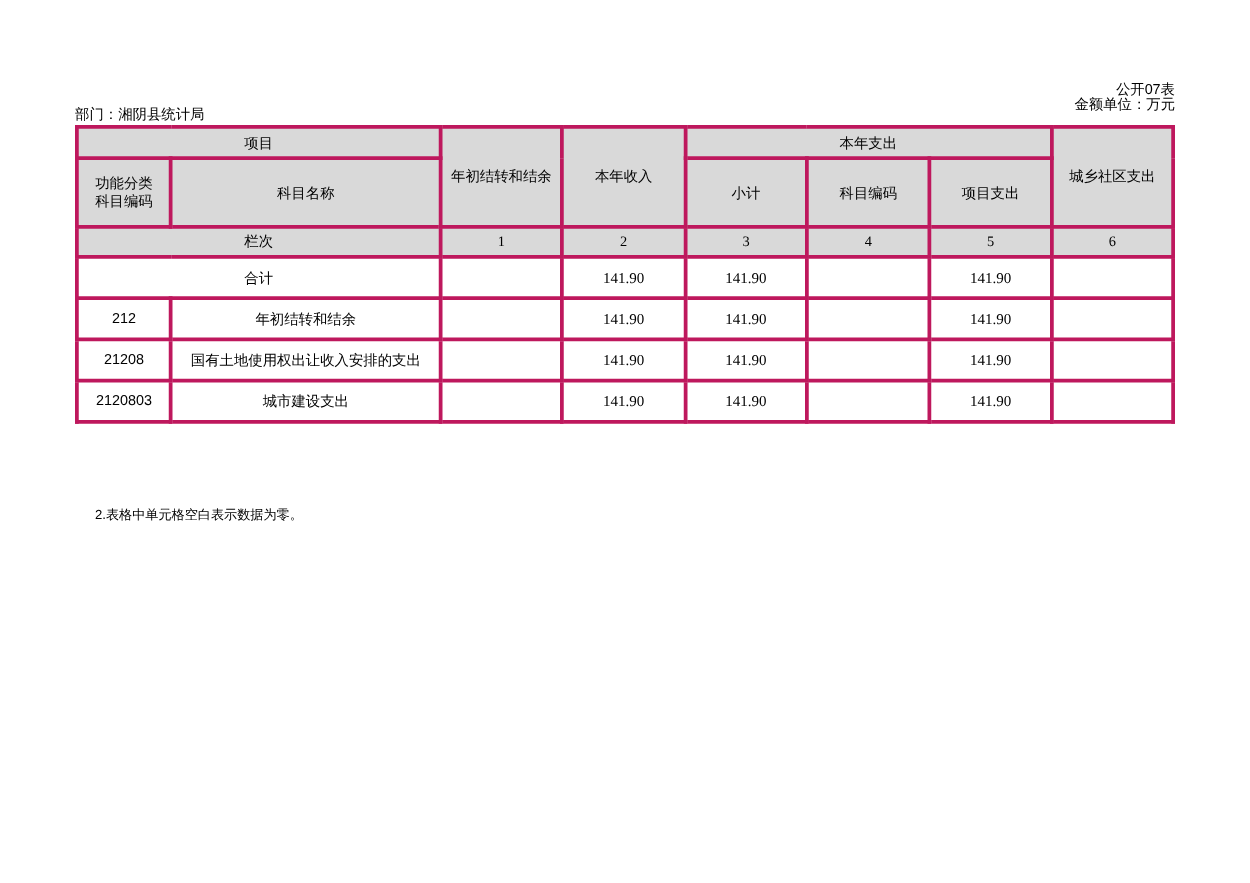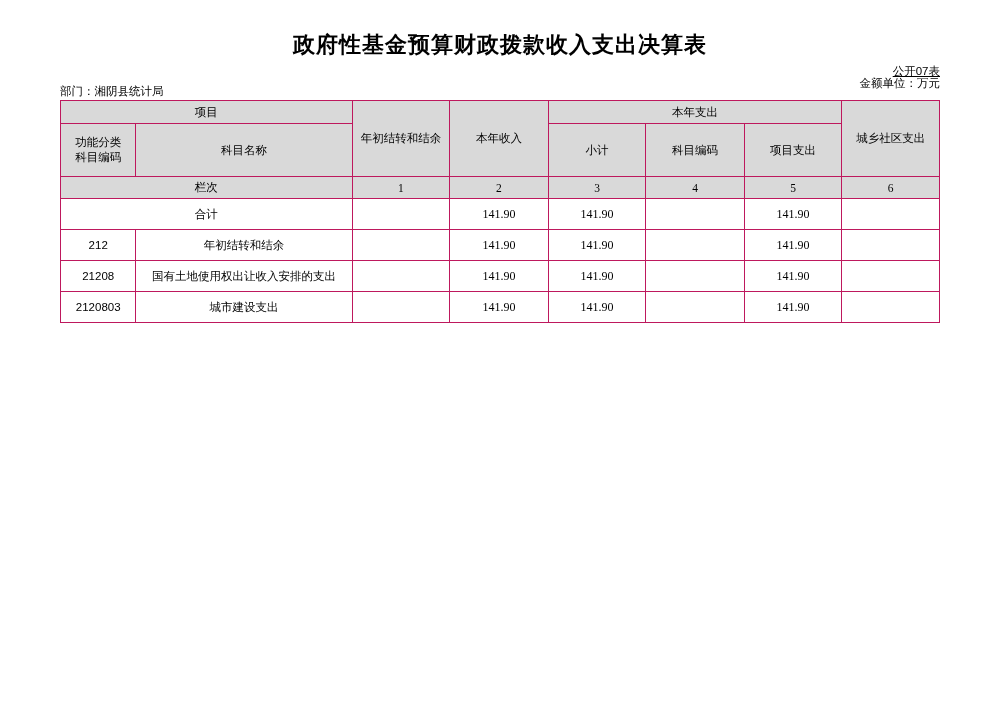--- a/index.html
+++ b/index.html
@@ -30,21 +30,20 @@
     font-weight: bold;
     font-family: "Liberation Sans", "DejaVu Sans", sans-serif;
     letter-spacing: 1px;
   }
   .form-no {
     position: absolute;
     top: 64px;
     right: 60px;
     font-size: 11.5px;
     font-family: "Liberation Sans", "DejaVu Sans", sans-serif;
-    text-decoration: underline;
   }
   .dept-line {
     position: absolute;
     top: 84px;
     left: 60px;
     font-size: 11.5px;
     font-family: "Liberation Sans", "DejaVu Sans", sans-serif;
   }
   .unit-line {
     position: absolute;
@@ -57,21 +56,21 @@
     position: absolute;
     top: 100px;
     left: 60px;
     width: 880px;
     border-collapse: collapse;
     table-layout: fixed;
     font-size: 11.5px;
     font-family: "Liberation Sans", "DejaVu Sans", sans-serif;
   }
   table.budget td, table.budget th {
-    border: 1px solid #be185d;
+    border: 3px solid #be185d;
     padding: 0;
     text-align: center;
     vertical-align: middle;
     font-weight: normal;
   }
   .hdr {
     background: #d9d9d9;
   }
   .h-row1 td { height: 22px; }
   .h-row2 td { height: 52px; }
@@ -108,21 +107,20 @@
   }
   .colnum {
     font-family: "Liberation Serif", "DejaVu Serif", serif;
   }
 </style>
 </head>
 <body>
 
 <div class="page">
 
-  <div class="doc-title">政府性基金预算财政拨款收入支出决算表</div>
   <div class="form-no">公开07表</div>
   <div class="dept-line">部门：湘阴县统计局</div>
   <div class="unit-line">金额单位：万元</div>
 
   <table class="budget">
     <colgroup>
       <col style="width:75px">
       <col style="width:215px">
       <col style="width:97px">
       <col style="width:98px">
@@ -211,15 +209,16 @@
         <td class="num-cell">141.90</td>
         <td class="num-cell">141.90</td>
         <td class="num-cell"></td>
         <td class="num-cell">141.90</td>
         <td class="num-cell"></td>
       </tr>
     </tbody>
   </table>
 
   <div class="notes">
+    <div class="second">2.表格中单元格空白表示数据为零。</div>
   </div>
 
 </div>
 
 </body></html>

